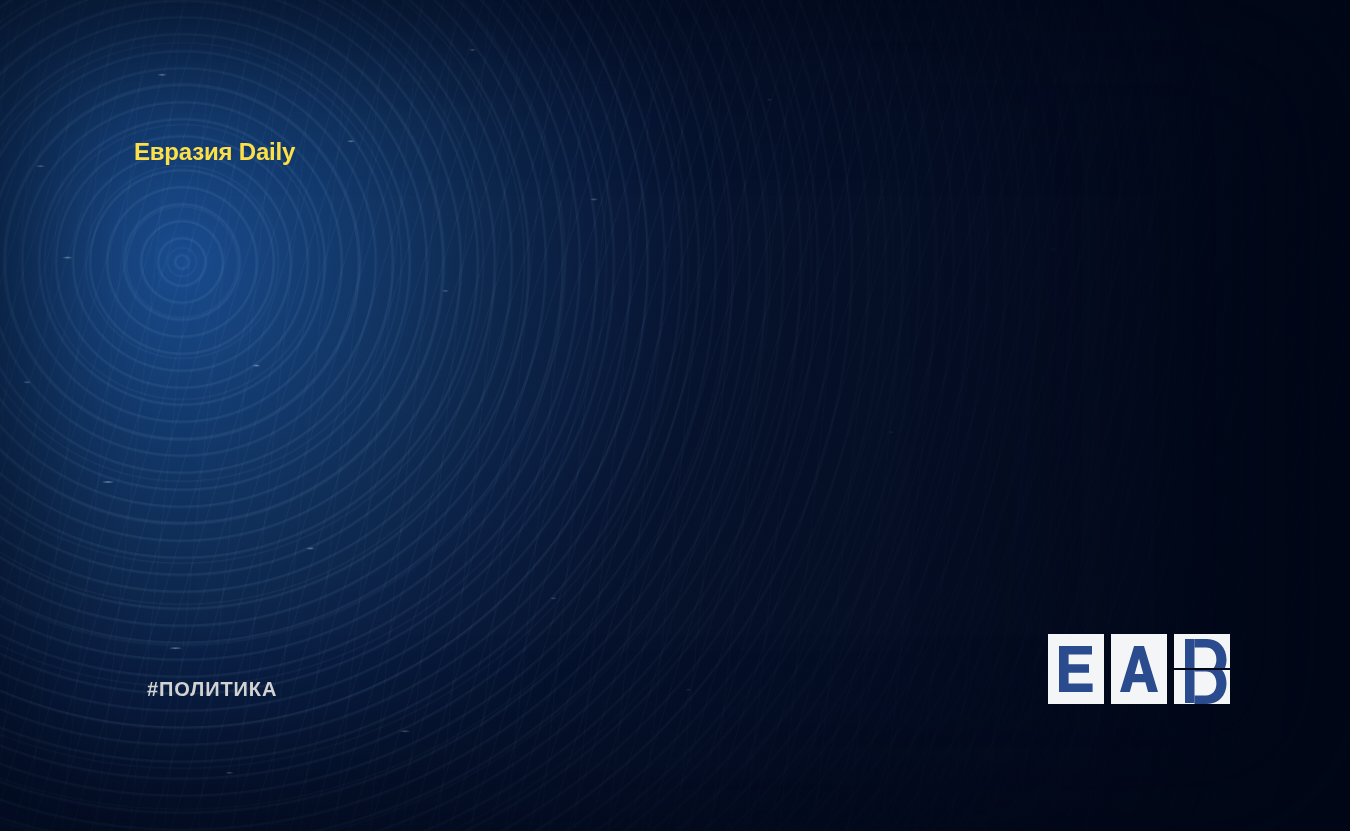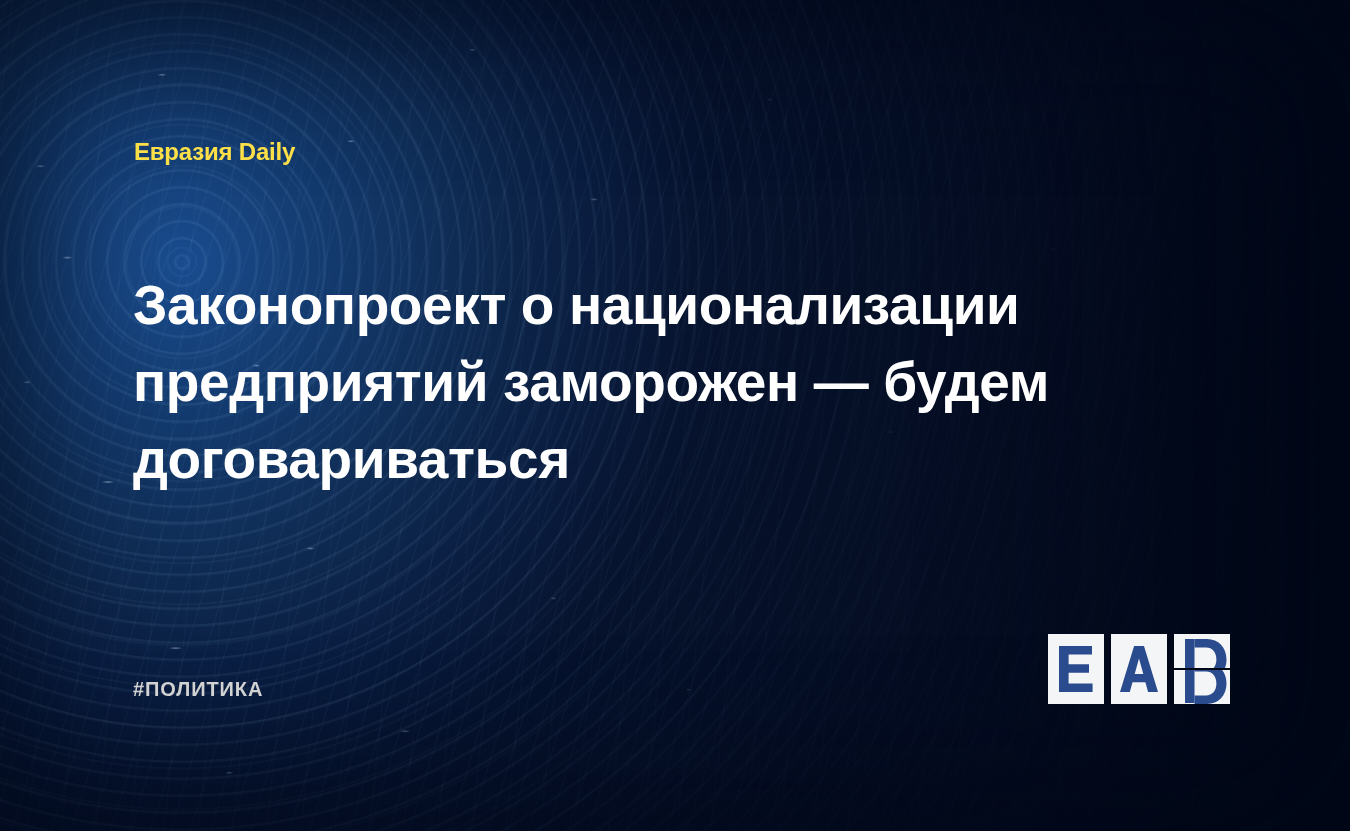--- a/index.html
+++ b/index.html
@@ -159,21 +159,21 @@
     margin: 0;
     font-size: 55px;
     line-height: 77px;
     font-weight: 700;
     letter-spacing: -0.4px;
     color: #ffffff;
   }
 
   #tag {
     position: absolute;
-    left: 133px;
+    left: 147px;
     top: 678px;
     font-size: 20px;
     font-weight: 700;
     letter-spacing: 0.9px;
     color: #d2d2d2;
     white-space: nowrap;
   }
 
   
   #logo {
@@ -221,21 +221,20 @@
   <div class="bg-layer" id="bg-streaks-a"></div>
   <div class="bg-layer" id="bg-streaks-b"></div>
   <div class="bg-layer" id="bg-speckle"></div>
   <div class="bg-layer" id="bg-vignette"></div>
   <div class="bg-layer" id="bg-edge"></div>
 
   <div id="content">
 
     <div id="brand">Евразия Daily</div>
 
-    <h1 id="headline">Законопроект о национализации предприятий заморожен — будем договариваться</h1>
 
     <div id="tag">#ПОЛИТИКА</div>
 
     <div id="logo">
 
       <div class="logo-tile">
         <svg width="34" height="46" viewBox="0 0 34 46" aria-hidden="true">
           <path fill="#2a4b8d" d="M0 0 h33 v8.5 H9.6 v9.8 H30 v8.4 H9.6 v10.8 H33.6 V46 H0 Z"></path>
         </svg>
       </div>

